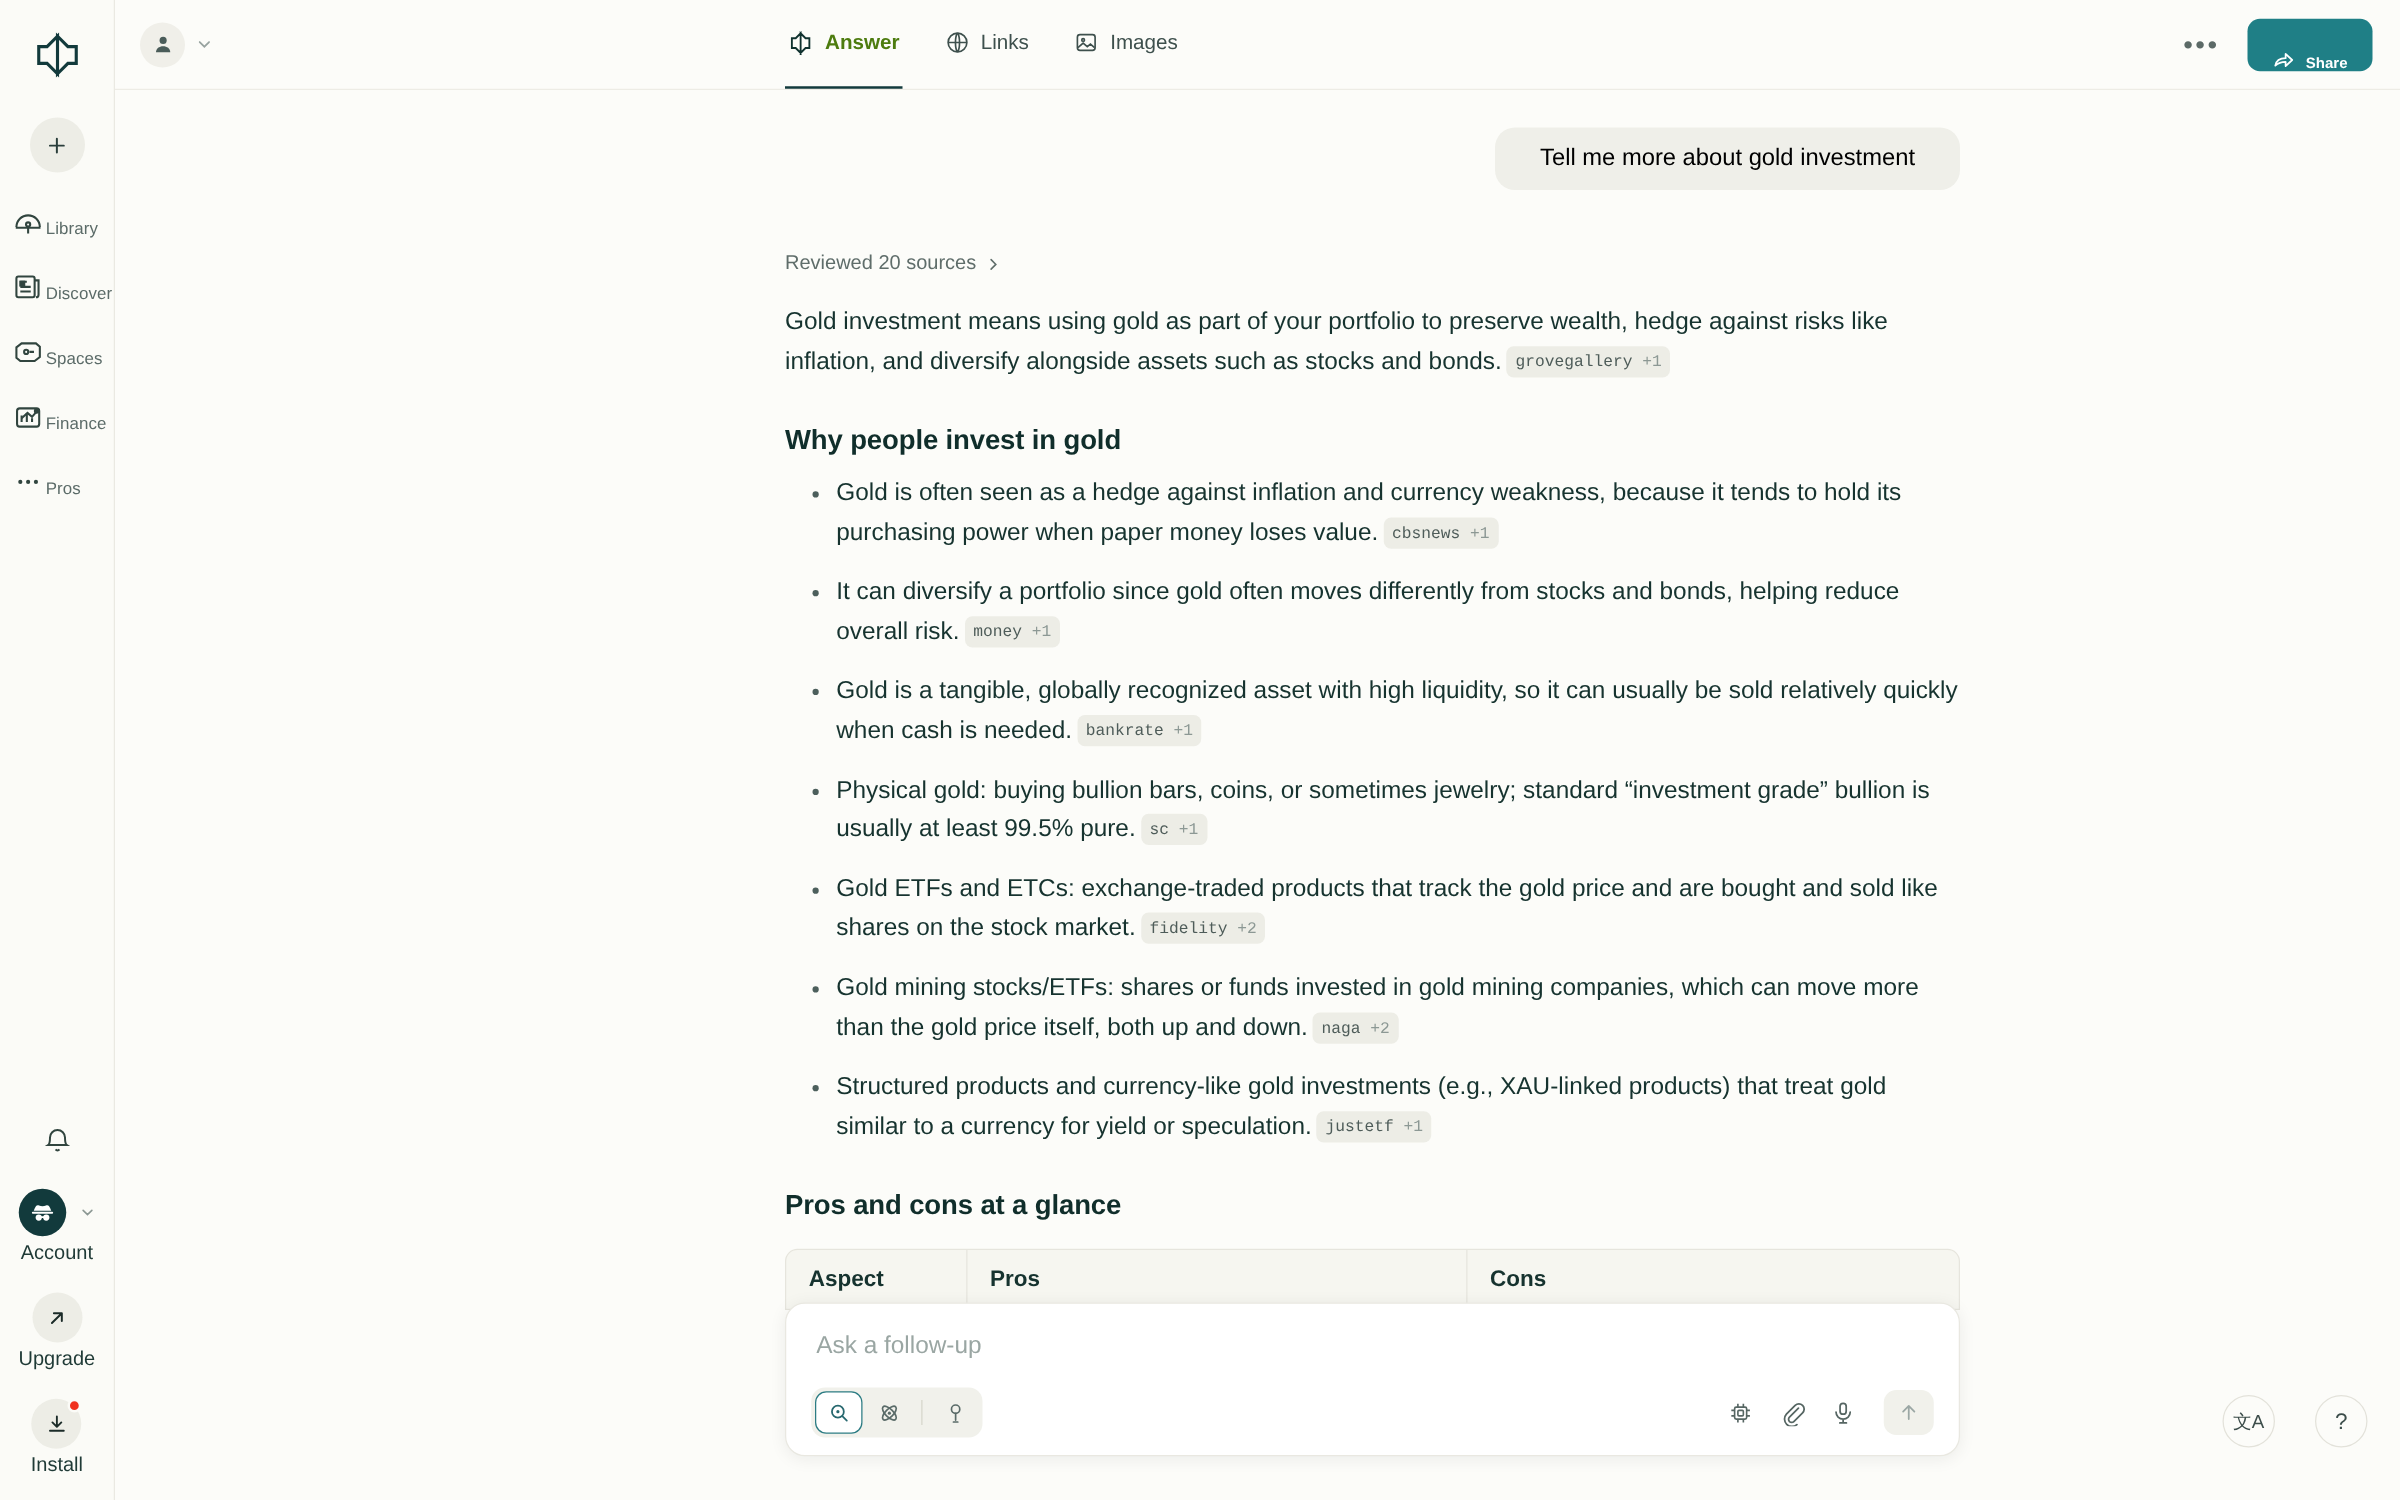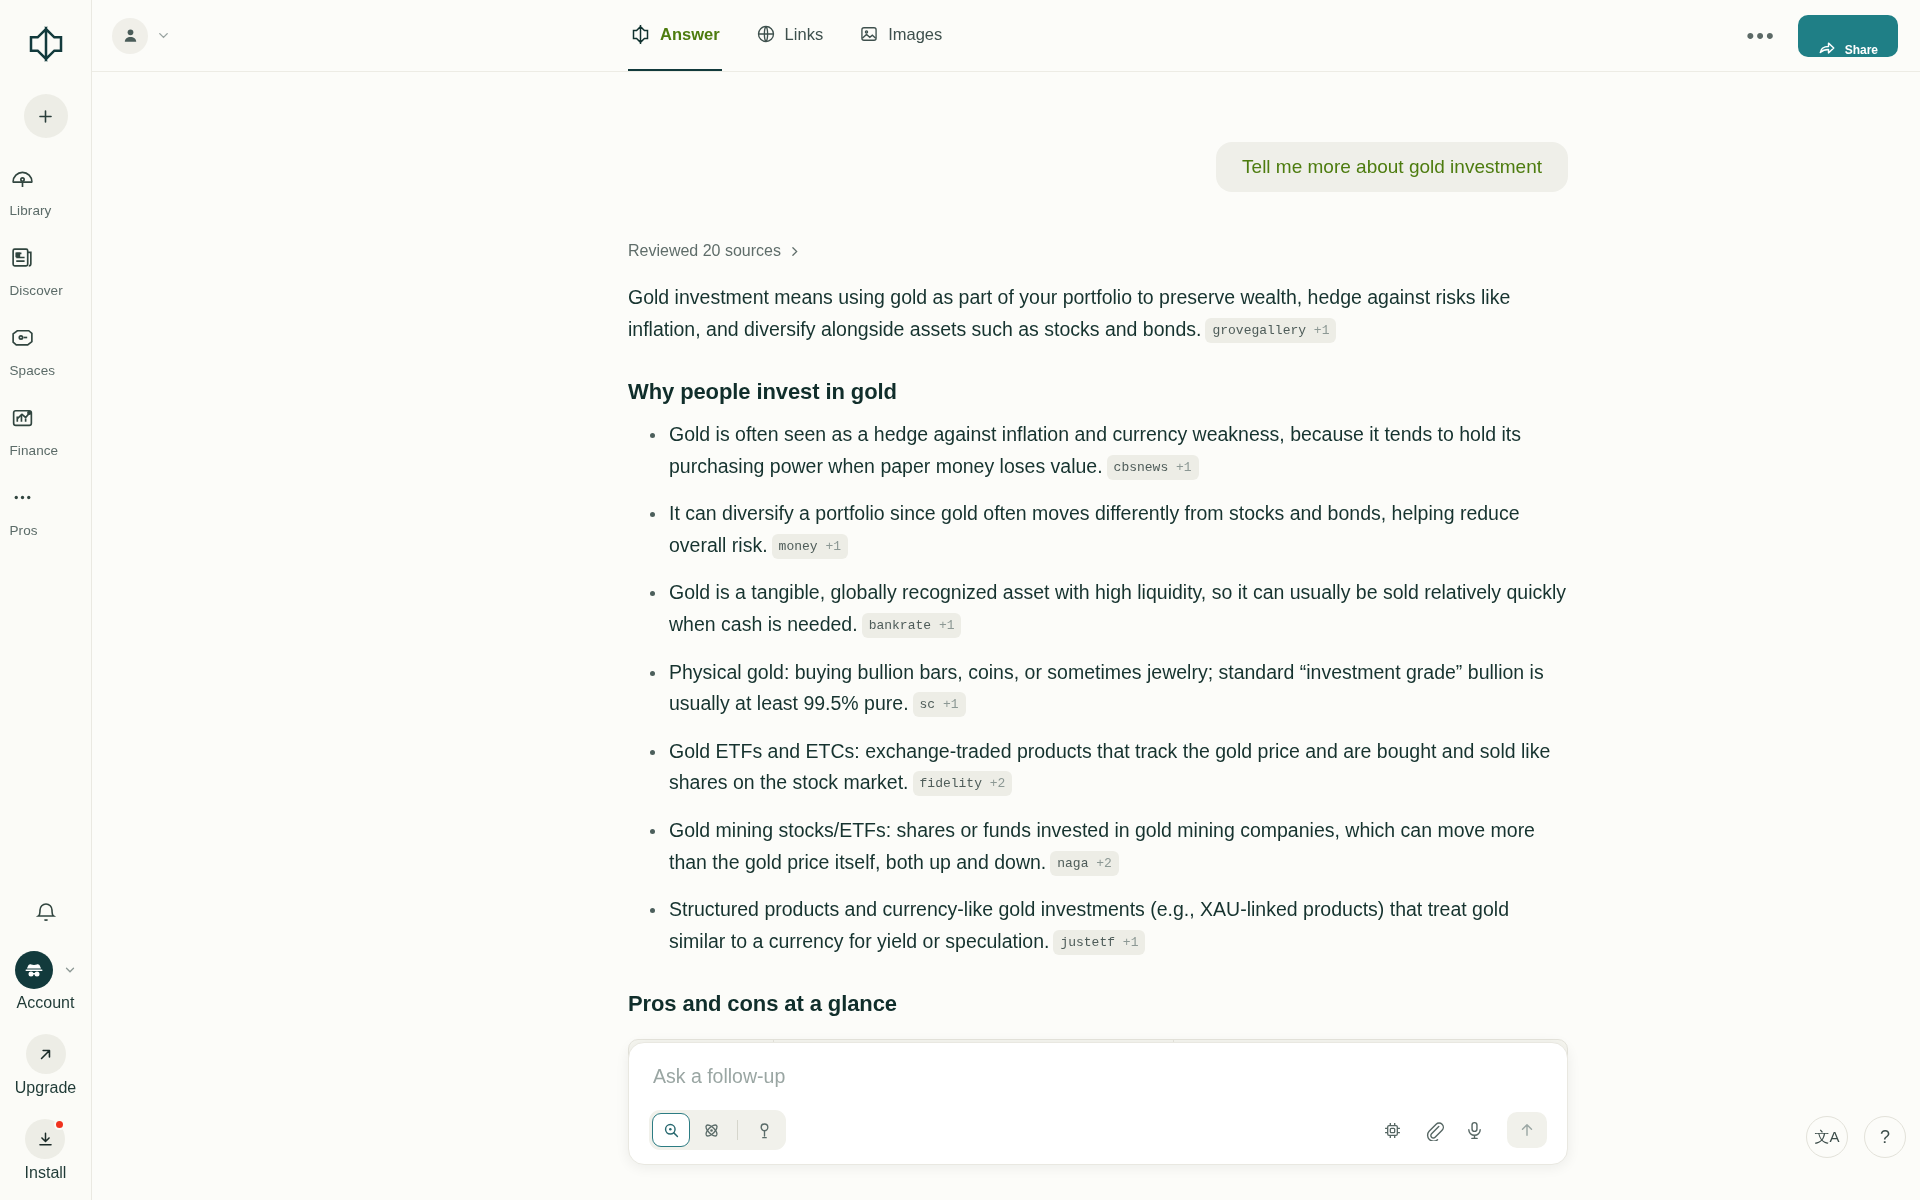--- a/index.html
+++ b/index.html
@@ -27,23 +27,23 @@
   .rail-new {
     margin-top: 22px;
     width: 44px; height: 44px; border-radius: 50%;
     background: #EDEDE6;
     display: flex; align-items: center; justify-content: center;
     cursor: pointer;
   }
   .rail-item {
     margin-top: 26px;
     width: 72px;
-    display: flex; flex-direction: column; align-items: flex-start;
+    display: flex; flex-direction: row; align-items: flex-end;
     cursor: pointer;
-    gap: 13px;
+    gap: 2px;
   }
   .rail-item .ic { height: 26px; display:flex; align-items:center; justify-content:center; }
   .rail-item .lbl { font-size: 13.5px; color: #5B6B68; letter-spacing: .1px; }
 
   .rail-bottom {
     position: absolute; left: 0; right: 0; bottom: 18px;
     display: flex; flex-direction: column; align-items: center;
   }
   .rail-bell { margin-bottom: 26px; cursor: pointer; }
   .rail-acct { display: flex; flex-direction: column; align-items: center; gap: 5px; cursor: pointer; }
@@ -115,23 +115,22 @@
   
   .content {
     position: absolute; top: 72px; left: 0; right: 0; bottom: 0;
     overflow: hidden;
   }
   .col { width: 940px; margin-left: 536px; padding-top: 30px; }
 
   .query-wrap { display: flex; justify-content: flex-end; }
   .query-bubble {
     background: #EFEFE9; border-radius: 16px;
-    padding: 14px 26px; font-size: 19px; color: #4d7c0f;
+    padding: 14px 36px; font-size: 19px; color: #000000;
     max-width: 780px;
-    margin-top: 40px;
   }
 
   .sources-row {
     margin-top: 50px;
     display: inline-flex; align-items: center; gap: 7px;
     font-size: 16px; color: #5F6D6A; cursor: pointer;
   }
 
   .para {
     margin-top: 22px;
@@ -225,22 +224,22 @@
   .tool { cursor: pointer; display: flex; }
   .send-btn {
     width: 40px; height: 36px; border-radius: 10px;
     background: #F1F1EB; border: none;
     display: flex; align-items: center; justify-content: center;
     cursor: pointer; margin-left: 2px;
   }
 
   
   .float-btns {
-    position: absolute; right: 14px; bottom: 42px;
-    display: flex; align-items: center; gap: 16px;
+    position: absolute; right: 26px; bottom: 42px;
+    display: flex; align-items: center; gap: 32px;
   }
   .float-btn {
     width: 42px; height: 42px; border-radius: 50%;
     background: #FCFCF9; border: 1px solid #E3E2DA;
     display: flex; align-items: center; justify-content: center;
     cursor: pointer; font-size: 18px; color: #3C4D4A;
   }
   svg { display: block; }
 </style>
 </head>

